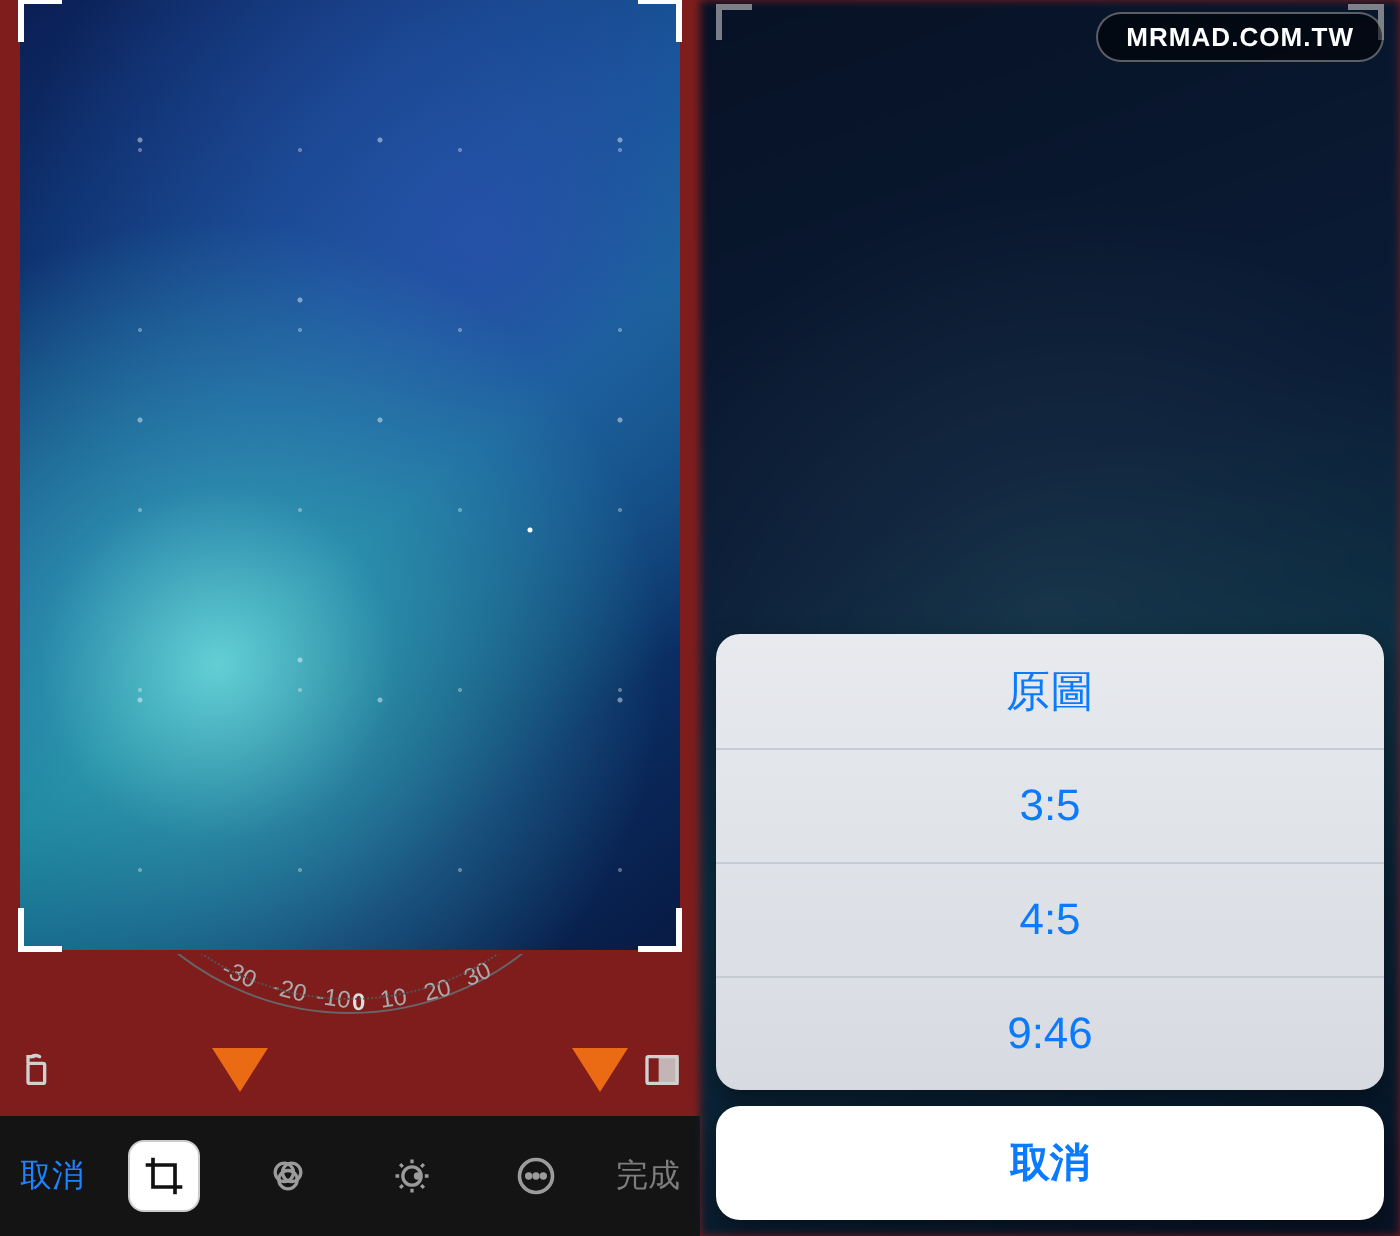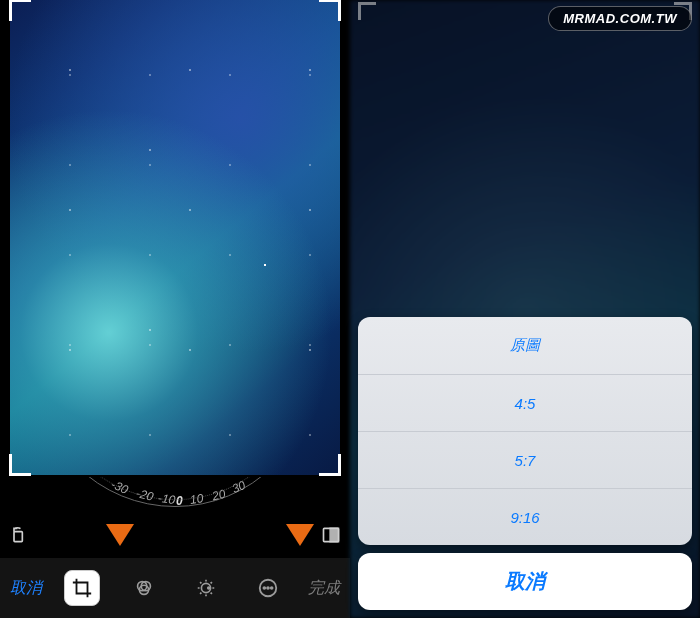--- a/index.html
+++ b/index.html
@@ -1,18 +1,18 @@
 <!DOCTYPE html>
 <html><head>
 <meta charset="utf-8">
 <style>
   * { box-sizing: border-box; margin: 0; padding: 0; }
   html, body { width: 700px; height: 618px; background: #fff; font-family: -apple-system, "Helvetica Neue", Arial, sans-serif; overflow: hidden; }
   .wrap { display: flex; width: 700px; height: 618px; }
-  .phone { position: relative; width: 350px; height: 618px; background: #000000; font-style: italic; }
+  .phone { position: relative; width: 350px; height: 618px; background: #7f1d1d; }
 
   
   .watermark { position: absolute; right: 8px; top: 6px; z-index: 50; }
   .wm-pill { background: rgba(0,0,0,0.55); color: #fff; font-size: 13px; font-weight: 600; letter-spacing: .04em; padding: 4px 14px; border-radius: 14px; border: 1px solid rgba(255,255,255,0.35); }
 
   
   .p1-photo { position: absolute; left: 10px; top: 0; right: 10px; height: 475px; }
   .p1-galaxy {
     position: absolute; inset: 0;
     background:
@@ -93,21 +93,21 @@
   
   .p2-bg { position: absolute; inset:0; background:
       radial-gradient(circle at 50% 50%, rgba(120,200,220,0.2), rgba(0,0,0,0) 60%),
       linear-gradient(160deg, #0c1d3e 0%, #122f5a 40%, #134b6b 60%, #0d1f3e 100%);
     filter: blur(2px) brightness(.6);
   }
   .p2-sheet-wrap { position:absolute; left:8px; right:8px; bottom:8px; }
   .sheet { background: linear-gradient(180deg, #e8eaee 0%, #dfe2e7 50%, #d7dbe1 100%); border-radius: 12px; overflow: hidden; margin-bottom: 8px; box-shadow: 0 4px 12px rgba(0,0,0,0.4); }
   .sheet-row { height: 57px; display:flex; align-items:center; justify-content:center; }
   .sheet-row + .sheet-row { border-top: 1px solid #c7cbd2; }
-  .sheet-row span { color: #0a7aff; font-size: 15px; }
+  .sheet-row span { color: #0a7aff; font-size: 22px; }
   .cancel-btn { background: #fff; border-radius: 12px; height: 57px; display:flex; align-items:center; justify-content:center; color: #0a7aff; font-size: 20px; font-weight: 600; box-shadow: 0 4px 12px rgba(0,0,0,0.4); }
 
   
   .p2-corner { position:absolute; width:18px; height:18px; border:3px solid rgba(200,200,200,0.6); }
   .p2c-tl { top:2px; left:8px; border-right:none; border-bottom:none; }
   .p2c-tr { top:2px; right:8px; border-left:none; border-bottom:none; }
 </style>
 </head>
 <body>
 
@@ -199,27 +199,27 @@
     <div class="watermark">
       <div class="wm-pill">MRMAD.COM.TW</div>
     </div>
 
     <div class="p2-sheet-wrap">
       <div class="sheet">
         <div class="sheet-row">
             <span>原圖</span>
           </div>
         <div class="sheet-row">
+            <span>3:5</span>
+          </div>
+        <div class="sheet-row">
             <span>4:5</span>
           </div>
         <div class="sheet-row">
-            <span>5:7</span>
-          </div>
-        <div class="sheet-row">
-            <span>9:16</span>
+            <span>9:46</span>
           </div>
       </div>
       <div class="cancel-btn">
         <span>取消</span>
       </div>
     </div>
   </div>
 
 </div>
 

